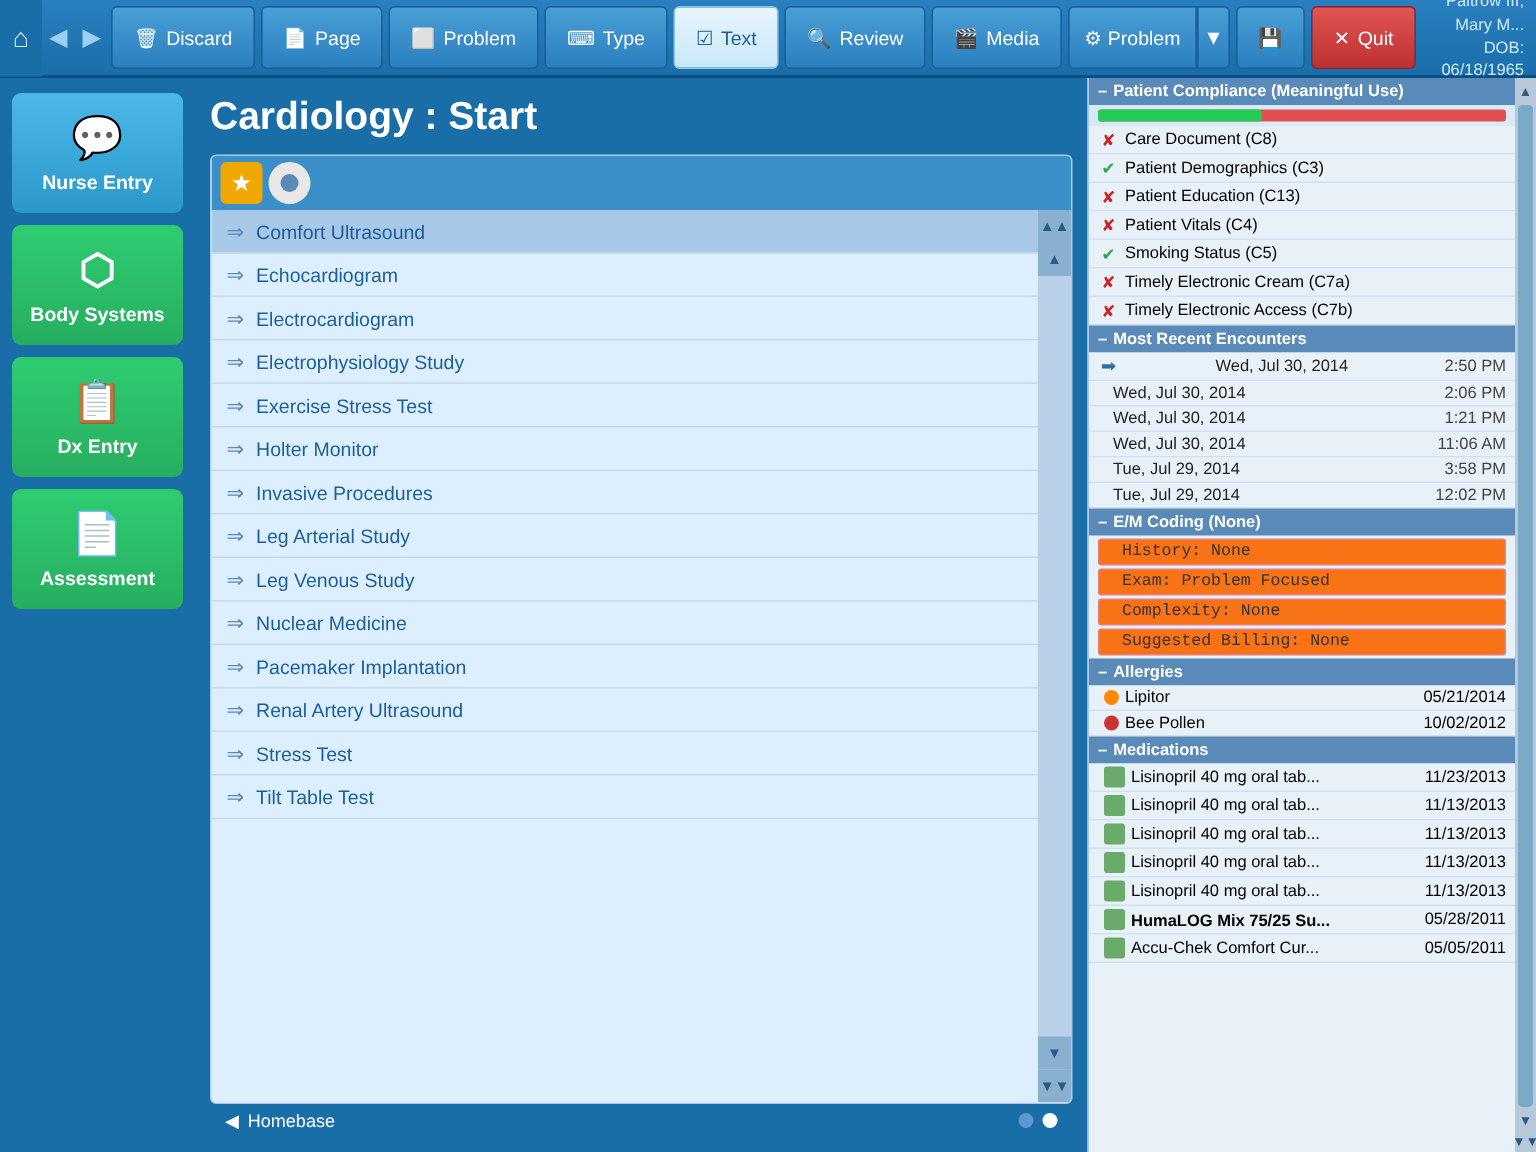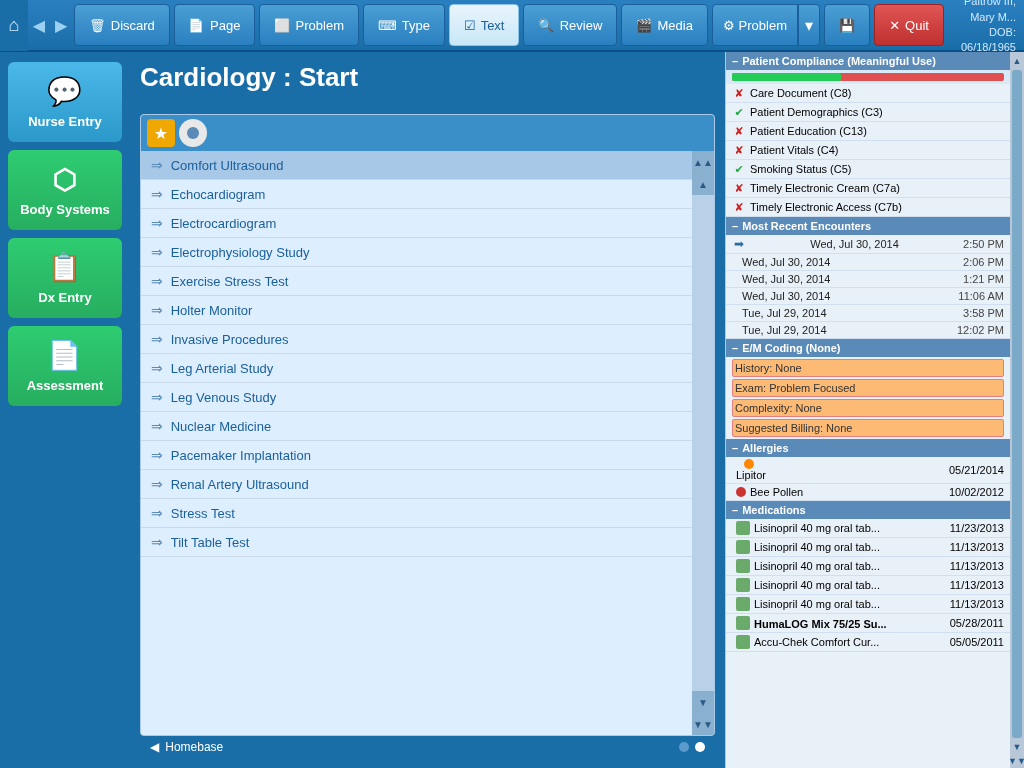--- a/index.html
+++ b/index.html
@@ -71,21 +71,21 @@
       color: #fff; font-size: 13px; font-weight: bold; cursor: pointer;
       min-height: 80px; justify-content: center; text-align: center;
     }
     .sidebar-item.nurse { background: linear-gradient(to bottom, #4ab8e8, #2a98c8); }
 
     
     .center-area {
       flex: 1; padding: 10px; display: flex; flex-direction: column; gap: 0;
     }
     .page-title {
-      color: #fff; font-size: 26px; font-weight: bold; margin-bottom: 21px;
+      color: #fff; font-size: 26px; font-weight: bold; margin-bottom: 10px;
     }
 
     
     .procedure-panel {
       flex: 1; background: #fff; border: 1px solid #aac8e8;
       border-radius: 4px; display: flex; flex-direction: column; overflow: hidden;
     }
     .panel-toolbar {
       display: flex; align-items: center; background: #3a8fc8; padding: 4px 6px; gap: 4px;
     }
@@ -152,22 +152,22 @@
     .encounter-item {
       display: flex; align-items: center; justify-content: space-between;
       padding: 2px 6px 2px 16px; background: #e8f0f8; border-bottom: 1px solid #d0e0f0; font-size: 11px;
     }
     .encounter-item.active { padding-left: 8px; }
     .enc-arrow { color: #2a6ea8; font-size: 12px; margin-right: 2px; }
     .enc-date { color: #222; }
     .enc-time { color: #444; }
 
     .em-item {
-      padding: 2px 2px; background: #fdba74; border: 1px solid #e08080;
-      margin: 2px 6px; border-radius: 2px; font-size: 11px; color: #333;
+      padding: 2px 15px; background: #f97316; border: 1px solid #e08080;
+      margin: 2px 6px; border-radius: 2px; font-size: 11px; color: #333; font-family: Liberation Mono, monospace;
     }
 
     .allergy-item {
       display: flex; align-items: center; justify-content: space-between;
       padding: 2px 6px 2px 10px; background: #e8f0f8; border-bottom: 1px solid #d0e0f0; font-size: 11px;
     }
     .allergy-dot { width: 10px; height: 10px; border-radius: 5px; margin-right: 4px; flex-shrink: 0; }
 
     .med-item {
       display: flex; align-items: center; justify-content: space-between;
@@ -447,21 +447,21 @@
           <div class="em-item">Complexity: None</div>
           <div class="em-item">Suggested Billing: None</div>
         </div>
 
       <div class="right-section-header">
         <span style="cursor:pointer;">–</span>
         <span>Allergies</span>
       </div>
       <div id="allergy-items">
           <div class="allergy-item">
-            <div style="display:flex;align-items:center;flex-direction:column;">
+            <div style="display:flex;align-items:center;">
               <div class="allergy-dot" style="background:#ff8800;"></div>
               <span>Lipitor</span>
             </div>
             <span>05/21/2014</span>
           </div>
           <div class="allergy-item">
             <div style="display:flex;align-items:center;">
               <div class="allergy-dot" style="background:#cc3333;"></div>
               <span>Bee Pollen</span>
             </div>

